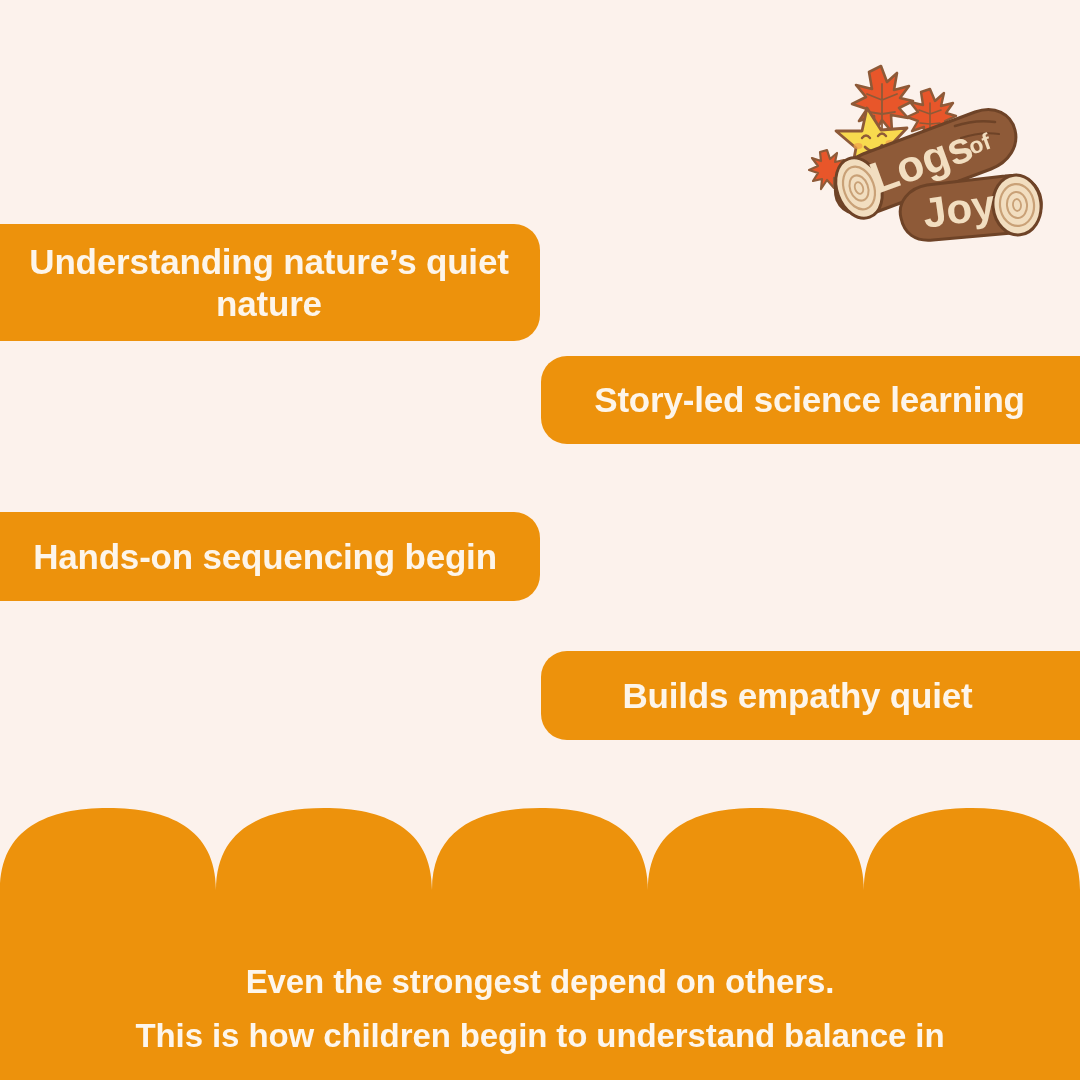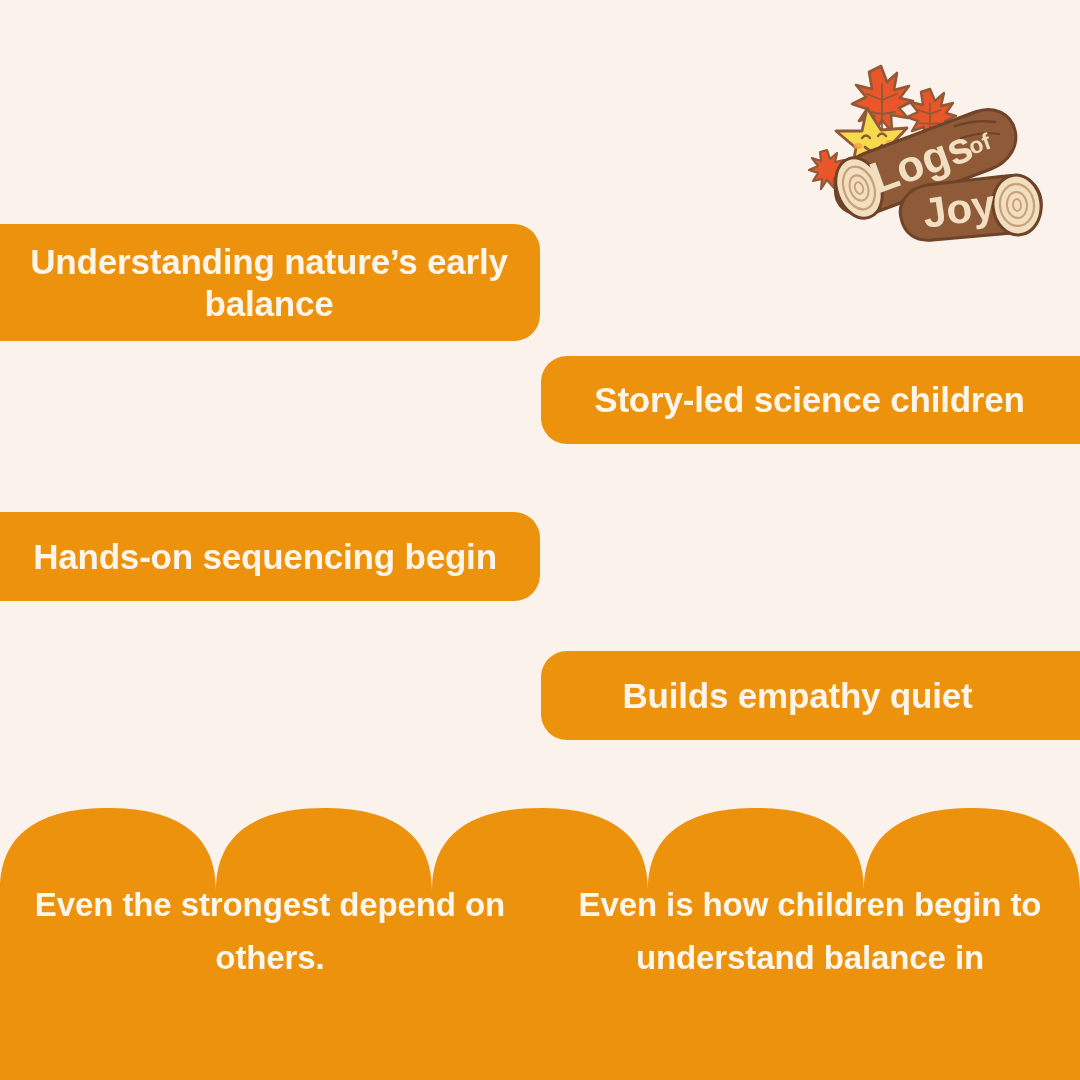--- a/index.html
+++ b/index.html
@@ -112,21 +112,21 @@
     height: 280px;
     display: block;
   }
   #banner-text {
     position: absolute;
     left: 0;
     top: 0;
     width: 1080px;
     height: 280px;
     display: flex;
-    flex-direction: row;
+    flex-direction: column;
     align-items: center;
     justify-content: flex-end;
     padding-bottom: 18px;
     box-sizing: border-box;
     color: #FDF6EC;
     font-weight: bold;
     font-size: 33px;
     line-height: 1.62;
     text-align: center;
     letter-spacing: -0.1px;
@@ -194,25 +194,25 @@
         <ellipse cx="212" cy="163" rx="17" ry="21" transform="rotate(-6 212 163)" fill="none" stroke="#C9A177" stroke-width="2.2"></ellipse>
         <ellipse cx="212" cy="163" rx="10" ry="13" transform="rotate(-6 212 163)" fill="none" stroke="#C9A177" stroke-width="2"></ellipse>
         <ellipse cx="212" cy="163" rx="4" ry="6" transform="rotate(-6 212 163)" fill="none" stroke="#C9A177" stroke-width="1.8"></ellipse>
 
         <text x="120" y="186" fill="#F2DEC0" font-family="'Liberation Sans', sans-serif" font-size="42" font-weight="bold" transform="rotate(-8 120 186)">Joy</text>
       </g>
     </svg>
   </div>
 
   <div class="pill pill-left" id="pill-0">
-    <span>Understanding nature’s early balance</span>
+    <span>Understanding nature’s quiet nature</span>
   </div>
 
   <div class="pill pill-right" id="pill-1">
-    <span>Story-led science children</span>
+    <span>Story-led science learning</span>
   </div>
 
   <div class="pill pill-left" id="pill-2">
     <span>Hands-on sequencing begin</span>
   </div>
 
   <div class="pill pill-right" id="pill-3">
     <span>Builds empathy quiet</span>
   </div>
 
@@ -222,17 +222,17 @@
                C0 28 48 8 108 8 C168 8 216 28 216 90
                C216 28 264 8 324 8 C384 8 432 28 432 90
                C432 28 480 8 540 8 C600 8 648 28 648 90
                C648 28 696 8 756 8 C816 8 864 28 864 90
                C864 28 912 8 972 8 C1032 8 1080 28 1080 90
                L1080 280 Z" fill="#ED920C"></path>
     </svg>
 
     <div id="banner-text">
       <span class="bline">Even the strongest depend on others.</span>
-      <span class="bline">Even is how children begin to understand balance in</span>
+      <span class="bline">This is how children begin to understand balance in</span>
     </div>
   </div>
 
 </div>
 
 </body></html>

